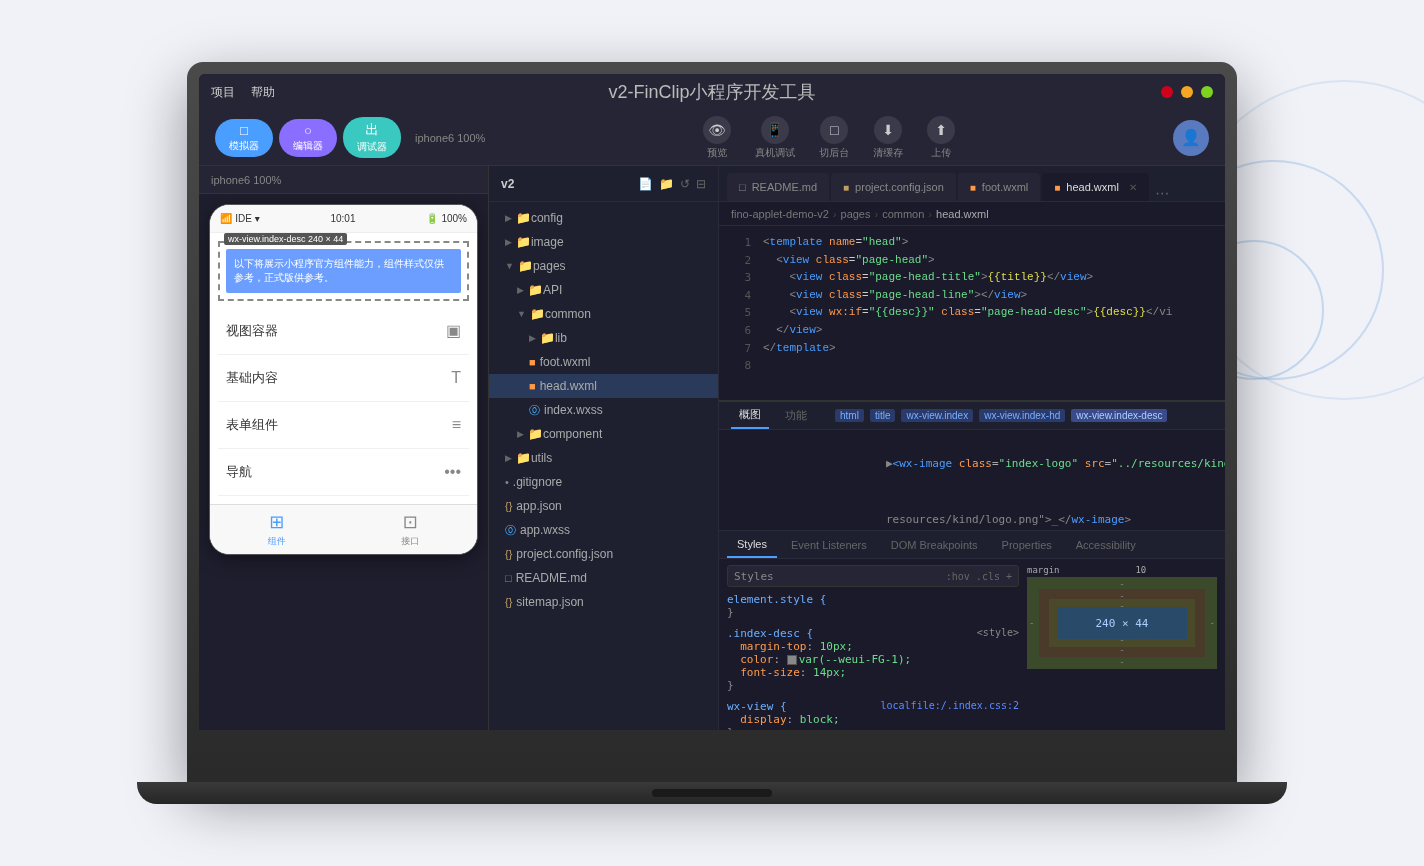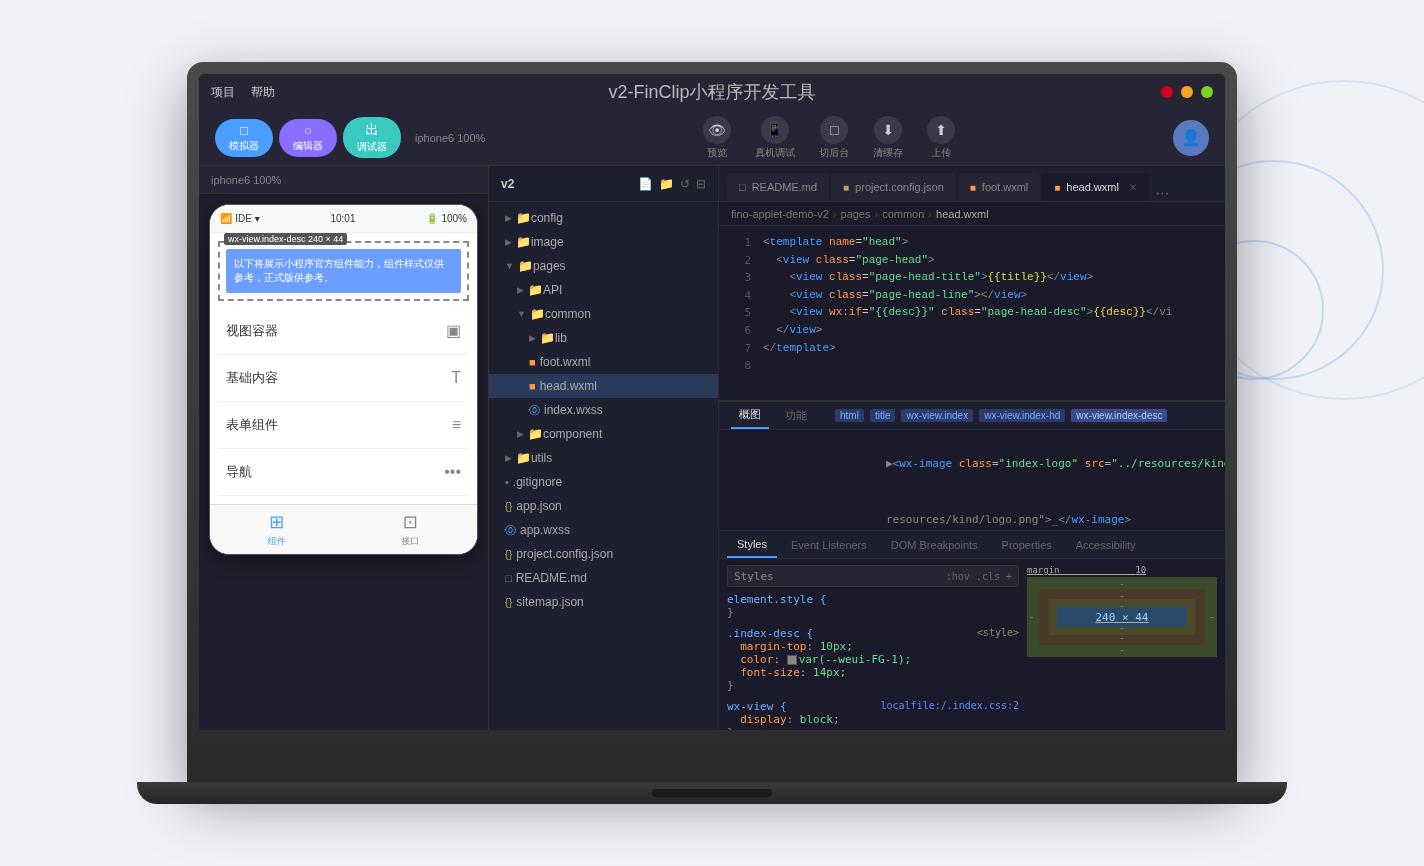--- a/index.html
+++ b/index.html
@@ -625,38 +625,37 @@
       width: 10px;
       height: 10px;
       border: 1px solid #555;
       margin-right: 2px;
       vertical-align: middle;
     }
 
     .box-model {
       width: 190px;
       flex-shrink: 0;
-      text-decoration: underline;
     }
     .bm-margin {
       background: #3a4a2a;
       padding: 12px;
       position: relative;
     }
     .bm-border {
       background: #4a3a2a;
       padding: 10px;
     }
     .bm-padding {
       background: #4a4a2a;
       padding: 8px;
     }
     .bm-content {
       background: #2a4a6a;
-      height: 20px;
+      height: 32px;
       display: flex;
       align-items: center;
       justify-content: center;
       color: #aacfff;
       font-size: 11px;
     }
     .bm-label {
       position: absolute;
       font-size: 9px;
       color: #888;

